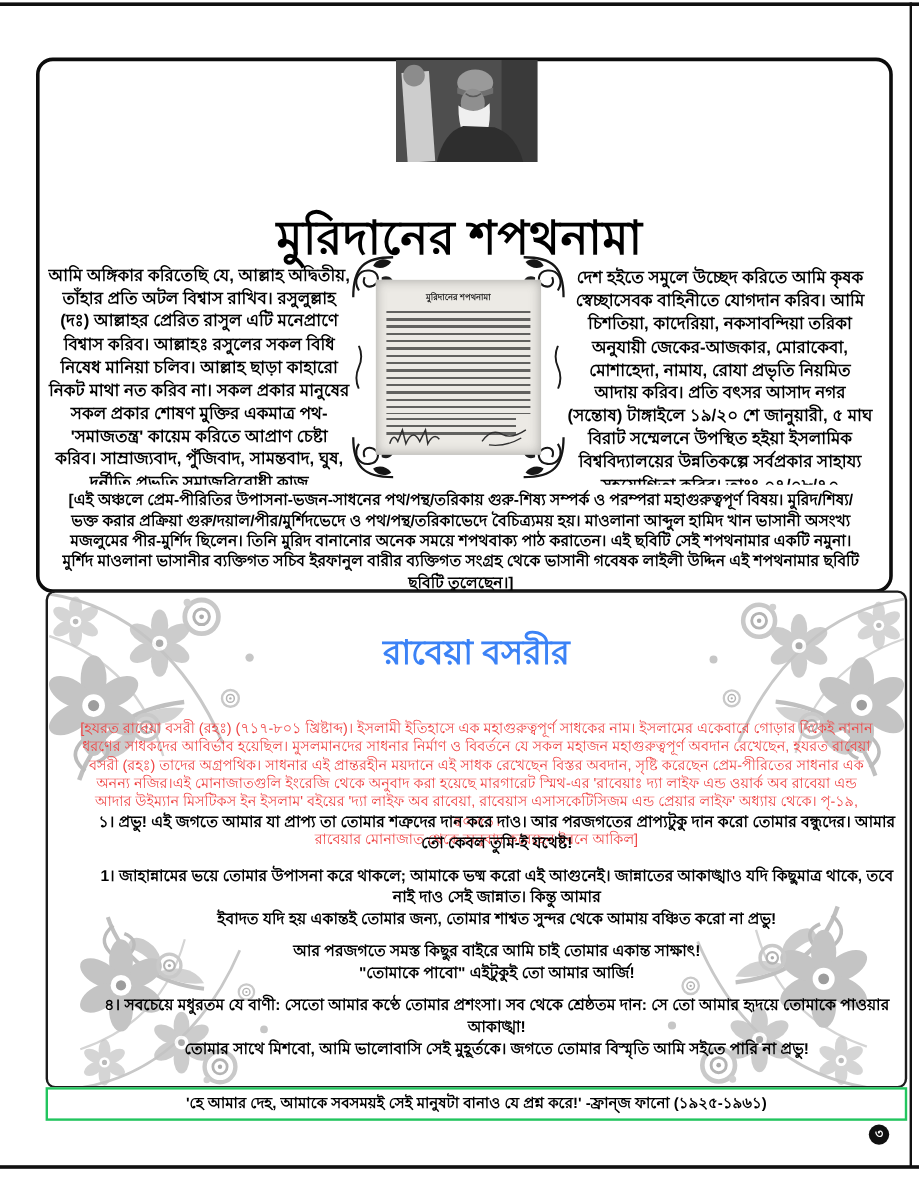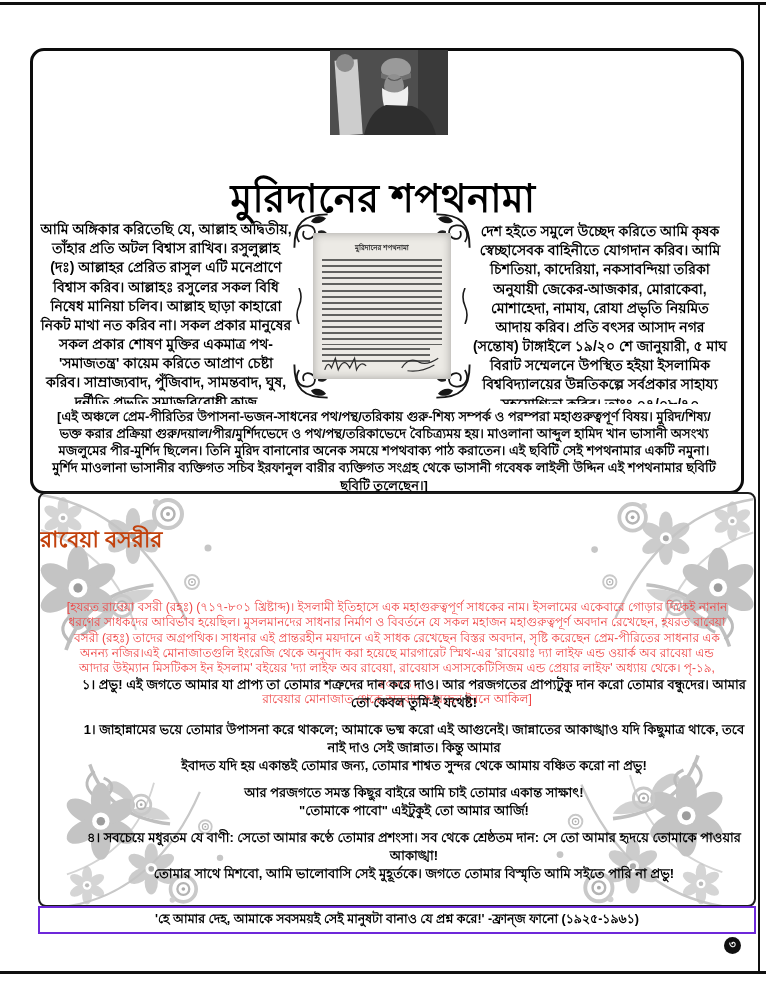--- a/index.html
+++ b/index.html
@@ -46,33 +46,33 @@
                 font-size:13px;line-height:1.32;font-weight:600;}
 
   
   .mona-box{position:absolute;left:38px;top:492px;width:714px;height:411px;
             border:2px solid #1c1c1c;border-radius:8px;background:#fff;overflow:hidden;}
   .flor{position:absolute;pointer-events:none;}
   .flor.tl{left:-4px;top:-4px;}
   .flor.tr{right:-4px;top:-4px;transform:scaleX(-1);}
   .flor.bl{left:-6px;bottom:-6px;transform:scaleY(-1);}
   .flor.br{right:-6px;bottom:-6px;transform:scale(-1,-1);}
-  .mona-sub{position:absolute;left:0;top:28px;width:100%;
-            font-size:22px;color:#c2410c;font-weight:600;}
+  .mona-sub{position:absolute;left:0;top:28px;width:100%;text-align:center;
+            font-size:28px;color:#3b82f6;font-weight:600;}
   .mona-title{position:absolute;left:0;top:62px;width:100%;text-align:center;
             font-size:43px;font-weight:bold;}
   .mona-intro{position:absolute;left:24px;top:106px;width:666px;text-align:center;
             font-size:12px;line-height:1.28;color:#ef4444;}
   .prayers{position:absolute;left:35px;top:182px;width:678px;text-align:center;
             font-size:13px;font-weight:bold;line-height:18px;}
   .prayer{margin-bottom:9px;}
 
   
   .footer-quote{position:absolute;left:38px;top:906px;width:714px;height:24px;
-            border:2px solid #6d28d9;display:flex;align-items:center;justify-content:center;
+            border:2px solid #22c55e;display:flex;align-items:center;justify-content:center;
             font-size:12.5px;font-weight:bold;background:#fff;}
   .page-badge{position:absolute;left:724px;top:937px;width:17px;height:17px;border-radius:50%;
             background:#101010;color:#fff;font-size:10.5px;font-weight:bold;
             display:flex;align-items:center;justify-content:center;}
   .defs{position:absolute;width:0;height:0;overflow:hidden;}
 </style>
 </head>
 <body>
 
 <svg class="defs" aria-hidden="true">

